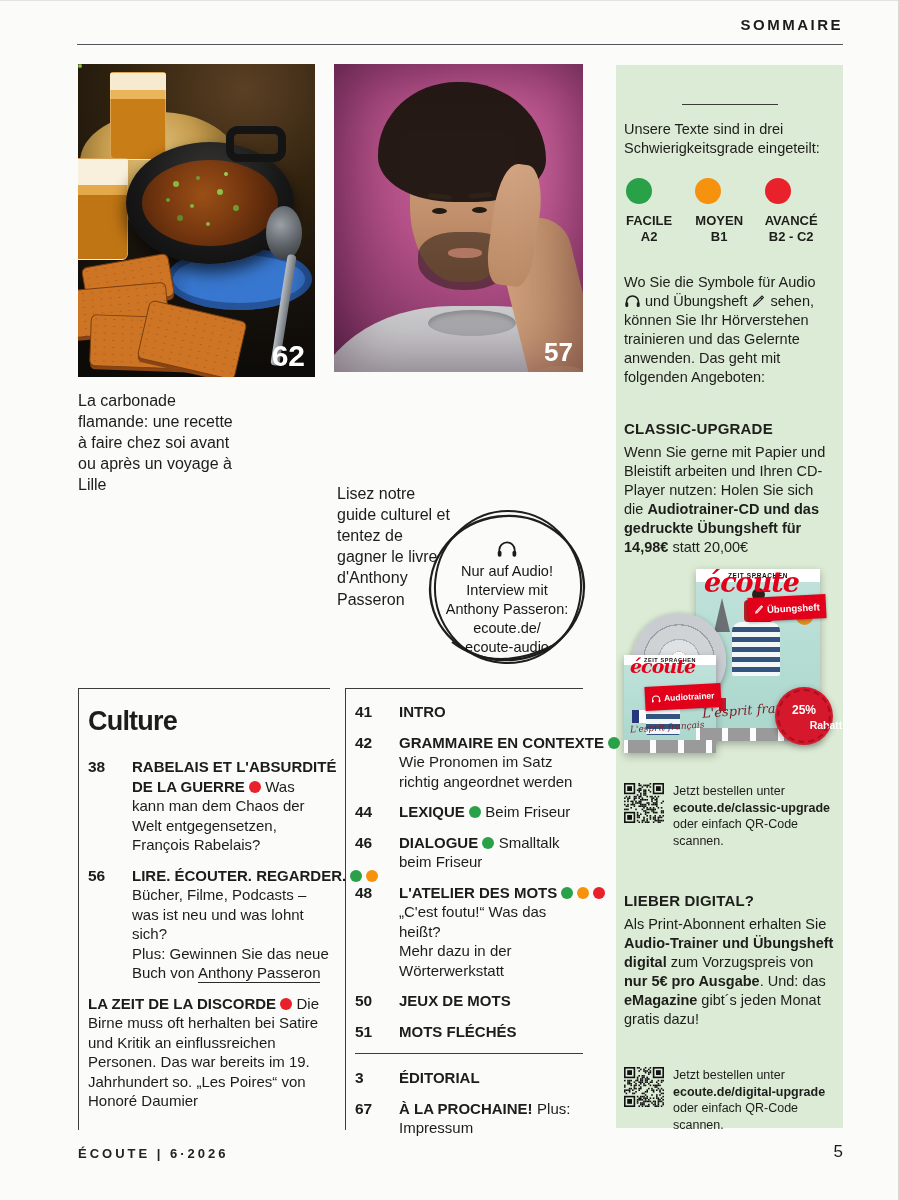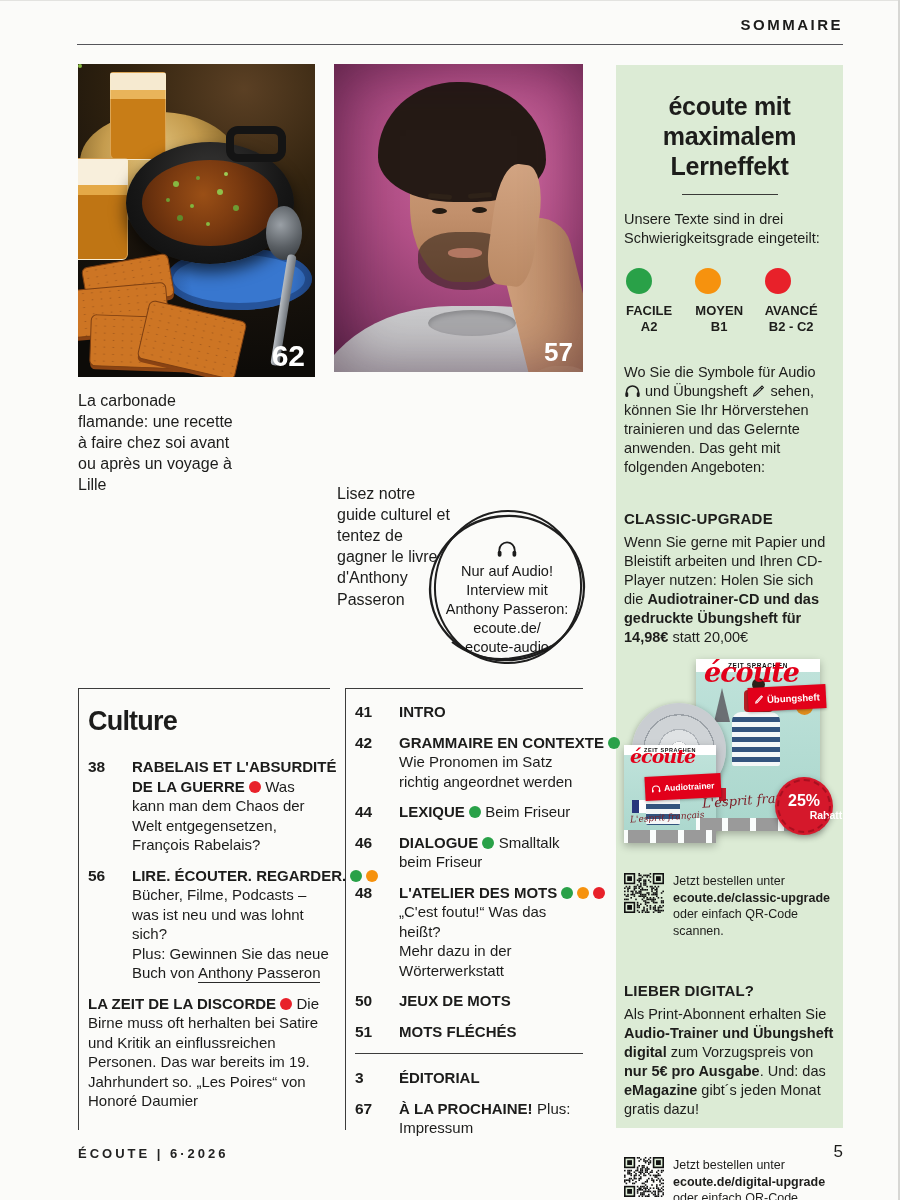--- a/index.html
+++ b/index.html
@@ -143,21 +143,21 @@
      background-image:repeating-linear-gradient(90deg,#9a9a9a 0 22px, transparent 22px 28px);
      background-size:100% 2px;background-position:4px 4px;background-repeat:repeat-y;z-index:2;}
   .cd{position:absolute;left:8px;top:44px;width:94px;height:94px;border-radius:50%;
      background:radial-gradient(circle,#f2f3f4 0 8%,#ffffff 8% 12%,#c3c7cb 12% 13%,#dfe2e4 13% 30%,
        #aeb3b8 30% 32%,#cfd3d6 32% 52%,#9ba1a7 52% 54%,#c9cdd1 54% 72%,#8e959c 72% 74%,#b9bfc4 74% 100%);
      box-shadow:0 2px 6px rgba(0,0,0,.35);}
   .badge25{position:absolute;right:2px;top:118px;width:58px;height:58px;border-radius:50%;background:#d5182b;
      color:#fff;display:flex;flex-direction:column;align-items:center;justify-content:center;
      font-weight:bold;box-shadow:0 2px 6px rgba(0,0,0,.3);z-index:5;}
   .badge25::after{content:"";position:absolute;inset:2px;border-radius:50%;border:2px dashed #a80f20;}
-  .b25-pct{font-size:16px;line-height:17px;}
+  .b25-pct{font-size:12px;line-height:17px;}
   .b25-lbl{font-size:10.5px;line-height:12px;padding-left:44px;}
 
   
   .order{display:flex;gap:9px;align-items:flex-start;}
   .order-1{margin-top:26px;}
   .order-2{margin-top:38px;}
   .qr-svg{width:40px;height:40px;flex:0 0 auto;}
   .order-text{font-size:12.5px;line-height:16.5px;}
   .order-url{font-weight:bold;}
   .gp-digital-title{margin-top:42px;}
@@ -244,23 +244,20 @@
       </svg>
       <div>Nur auf Audio!</div>
       <div>Interview mit</div>
       <div>Anthony Passeron:</div>
       <div>ecoute.de/</div>
       <div>ecoute-audio</div>
     </div>
   </div>
 
   <div class="gpanel">
-    <div class="gp-heading">écoute mit
-maximalem
-Lerneffekt</div>
     <div class="gp-divider"></div>
     <div class="gp-intro">Unsere Texte sind in drei
 Schwierigkeitsgrade eingeteilt:</div>
 
     <div class="levels">
       <div class="level">
         <span class="level-dot" style="background: rgb(41, 161, 72);"></span>
         <span class="level-name">
           <span>FACILE</span><br><span>A2</span>
         </span>

